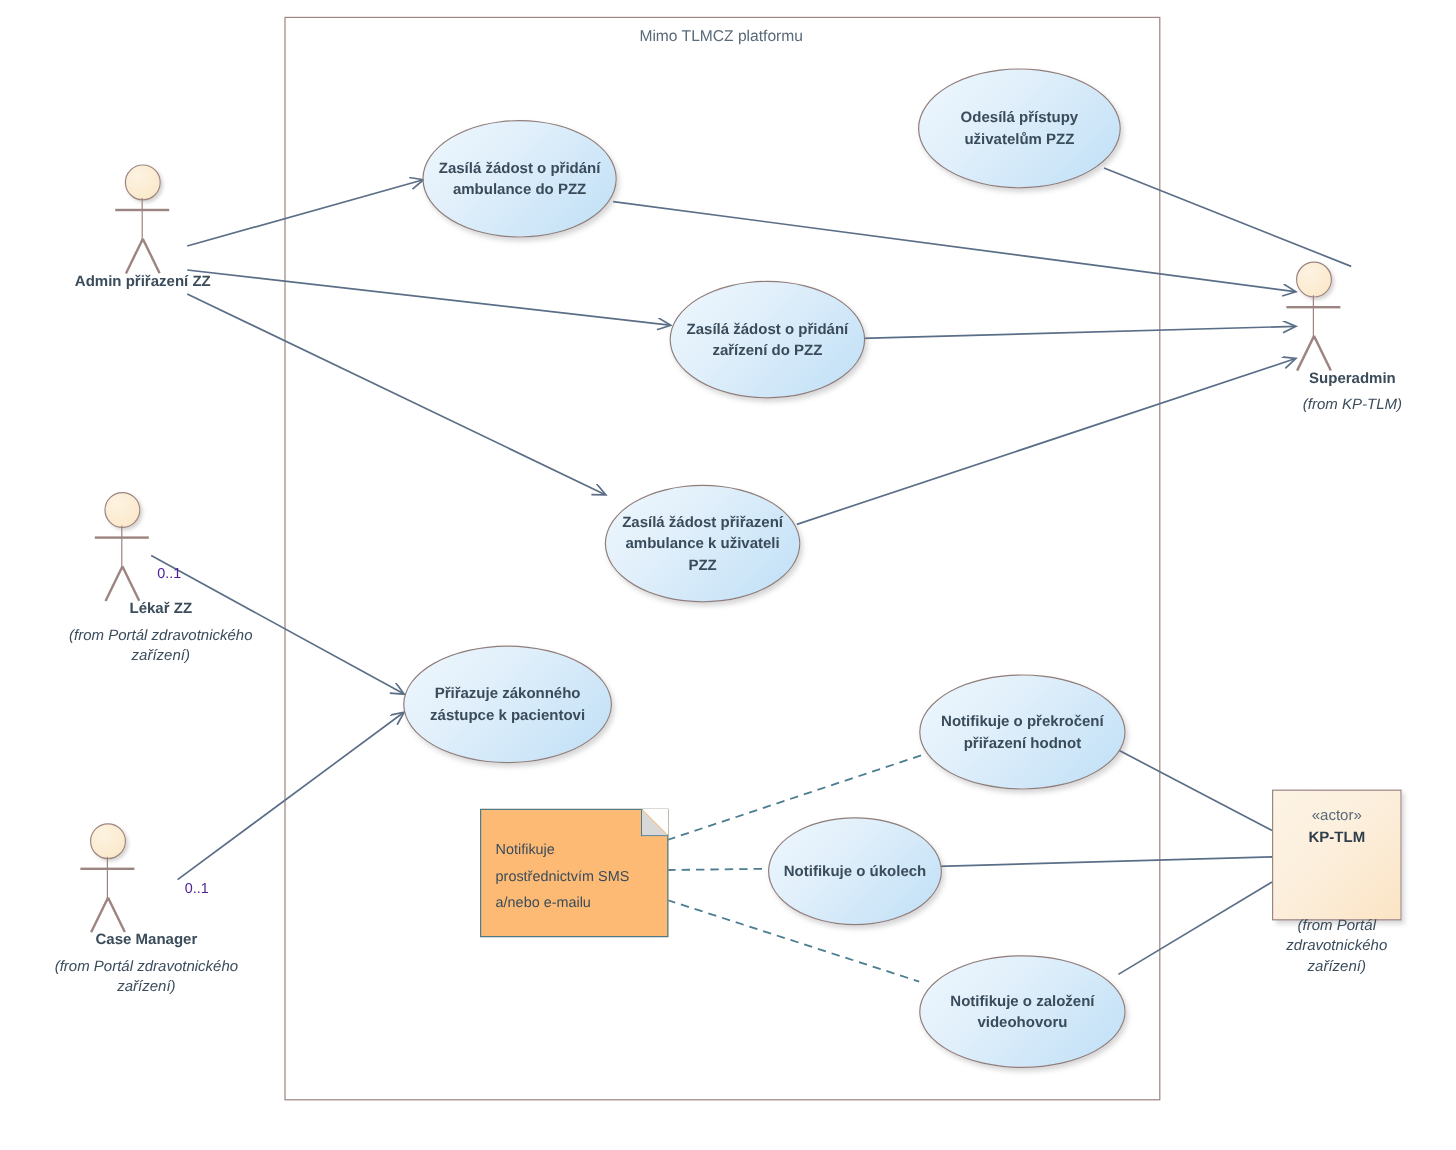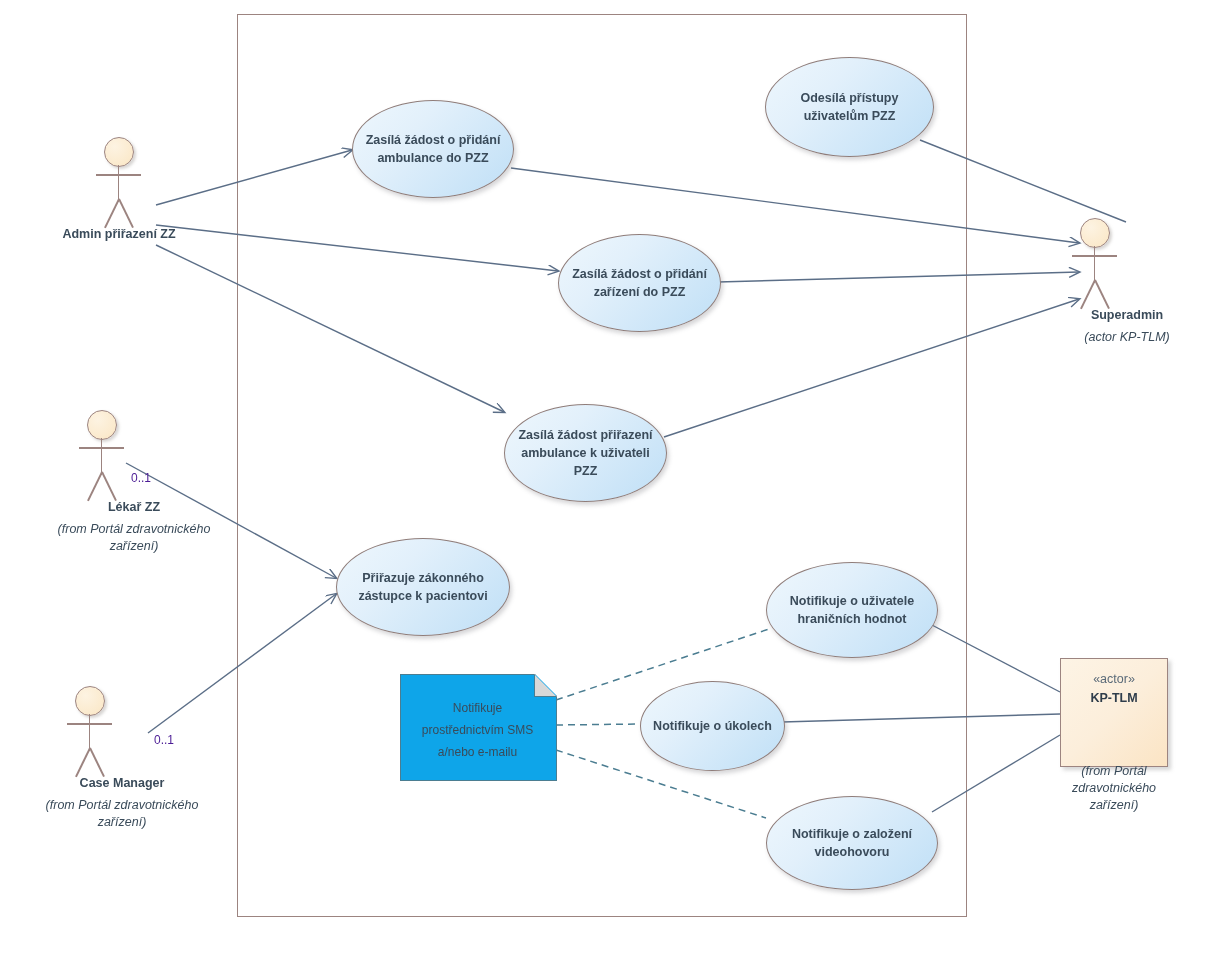--- a/index.html
+++ b/index.html
@@ -45,39 +45,40 @@
   .actorbox{position:absolute;z-index:4;border:1.3px solid #9c8480;
       background:linear-gradient(135deg,#fdf4e5 0%,#fceedb 50%,#fbe4c4 100%);
       box-shadow:3px 3px 4px rgba(130,130,130,.33);
       display:flex;flex-direction:column;align-items:center;padding-top:11px;}
   .actorbox .stereo{font-size:12.5px;color:#5a6a78;line-height:1.5;}
   .actorbox .nm{font-size:12.5px;font-weight:bold;color:#2f3d4b;line-height:1.5;}
   .actorbox-from{position:absolute;z-index:4;font-size:12.5px;font-style:italic;
       color:#3a4b5a;text-align:center;line-height:1.35;}
 
   
-  .note{position:absolute;z-index:4;border:1.2px solid #4b7d91;background:#0ea5e9;text-align:center;}
+  .note{position:absolute;z-index:4;border:1.2px solid #4b7d91;background:#fdba74;}
   .note .corner{position:absolute;right:-1px;top:-1px;width:22px;height:22px;
       background:#d8d8d8;
       border-left:1.2px solid #4b7d91;border-bottom:1.2px solid #4b7d91;
       clip-path:polygon(0 0,100% 100%,0 100%);}
   .note .fold{position:absolute;right:-1px;top:-1px;width:22px;height:22px;
       background:#ffffff;clip-path:polygon(0 0,100% 0,100% 100%);}
   .note .txt{position:absolute;left:12px;top:22px;right:14px;font-size:12px;
       color:#3a4b5a;line-height:1.85;}
 
   
   .mult{position:absolute;z-index:5;font-size:12px;color:#4c1d95;white-space:nowrap;}
 </style>
 </head>
 <body>
 
 <div id="canvas">
 
   <div class="boundary" style="left:237px;top:14px;width:728px;height:901px;"></div>
+  <div class="boundary-title" style="left:237px;top:22px;width:728px;">Mimo TLMCZ platformu</div>
 
   <svg class="layer edges" viewBox="0 0 1213 958">
     <defs>
       <marker id="ohead" markerWidth="14" markerHeight="14" refX="11" refY="5" orient="auto" markerUnits="userSpaceOnUse">
         <path d="M1,0 L12,5 L1,10" fill="none" stroke="#5b6e87" stroke-width="1.4"></path>
       </marker>
     </defs>
 
     <line x1="156" y1="205" x2="352" y2="150" stroke="#5b6e87" stroke-width="1.4" marker-end="url(#ohead)"></line>
 
@@ -122,21 +123,21 @@
 
   <div class="usecase" style="left:504px;top:404px;width:161px;height:96px;">
     <span>Zasílá žádost přiřazení ambulance k uživateli PZZ</span>
   </div>
 
   <div class="usecase" style="left:336px;top:538px;width:172px;height:96px;">
     <span>Přiřazuje zákonného zástupce k pacientovi</span>
   </div>
 
   <div class="usecase" style="left:766px;top:562px;width:170px;height:94px;">
-    <span>Notifikuje o uživatele hraničních hodnot</span>
+    <span>Notifikuje o překročení přiřazení hodnot</span>
   </div>
 
   <div class="usecase" style="left:640px;top:681px;width:143px;height:88px;align-items:center;">
     <span>Notifikuje o úkolech</span>
   </div>
 
   <div class="usecase" style="left:766px;top:796px;width:170px;height:92px;">
     <span>Notifikuje o založení videohovoru</span>
   </div>
 
@@ -177,21 +178,21 @@
 
   <div class="actor" style="left:1042px;top:218px;width:170px;">
     <div class="figure" style="margin-left:21px;">
       <div class="head"></div>
       <div class="body"></div>
       <div class="arms"></div>
       <div class="leg-l"></div>
       <div class="leg-r"></div>
     </div>
     <div class="name">Superadmin</div>
-    <div class="from" style="width:94px;margin-left:38px;">(actor KP-TLM)</div>
+    <div class="from" style="width:94px;margin-left:38px;">(from KP-TLM)</div>
   </div>
 
   <div class="actorbox" style="left:1060px;top:658px;width:106px;height:96px;">
     <div class="stereo">«actor»</div>
     <div class="nm">KP-TLM</div>
   </div>
   <div class="actorbox-from" style="left:1055px;top:763px;width:118px;">(from Portál zdravotnického zařízení)</div>
 
   <div class="note" style="left:400px;top:674px;width:155px;height:105px;">
     <div class="fold"></div>

